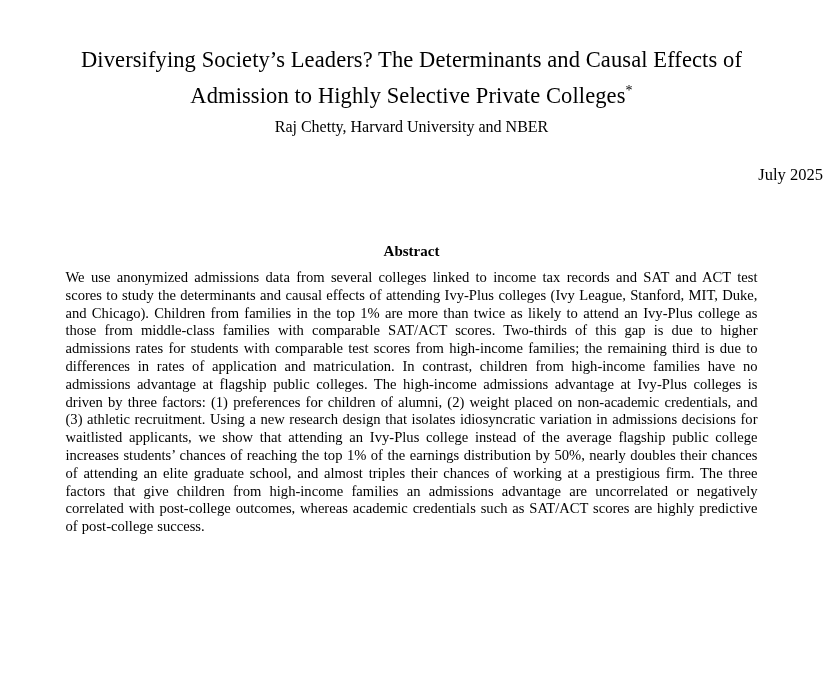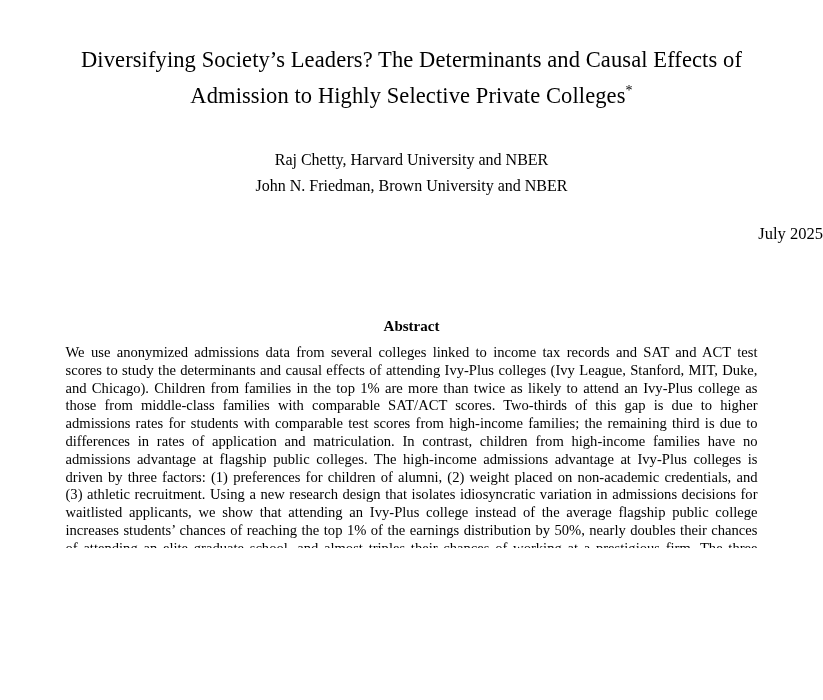--- a/index.html
+++ b/index.html
@@ -25,33 +25,32 @@
     font-weight: 400;
     line-height: 36px;
     letter-spacing: 0.1px;
   }
   .title sup {
     font-size: 14px;
     vertical-align: super;
     line-height: 0;
   }
   .authors {
-    margin-top: 33px;
     text-align: center;
     font-size: 16px;
     line-height: 26px;
   }
   .date {
     margin-top: 24px;
     text-align: right;
     font-size: 16.5px;
     line-height: 22px;
   }
   .abstract {
-    margin: 72px auto 0 auto;
+    margin: 56px auto 0 auto;
     width: 692px;
   }
   .abstract-heading {
     text-align: center;
     font-weight: 700;
     font-size: 15px;
     line-height: 18px;
     margin-bottom: 9px;
   }
   .abstract-text {
@@ -65,21 +64,20 @@
 </style>
 </head>
 <body>
 
 <div class="page">
 
   <h1 class="title"><span>Diversifying Society’s Leaders? The Determinants and Causal Effects of Admission to Highly Selective Private Colleges</span><sup>*</sup></h1>
 
   <div class="authors">
     <div class="author">Raj Chetty, Harvard University and NBER</div>
-    <div class="author">John N. Friedman, Brown University and NBER</div>
   </div>
 
   <div class="date">July 2025</div>
 
   <div class="abstract">
     <div class="abstract-heading">Abstract</div>
     <p class="abstract-text">We use anonymized admissions data from several colleges linked to income tax records and SAT and ACT test scores to study the determinants and causal effects of attending Ivy-Plus colleges (Ivy League, Stanford, MIT, Duke, and Chicago). Children from families in the top 1% are more than twice as likely to attend an Ivy-Plus college as those from middle-class families with comparable SAT/ACT scores. Two-thirds of this gap is due to higher admissions rates for students with comparable test scores from high-income families; the remaining third is due to differences in rates of application and matriculation. In contrast, children from high-income families have no admissions advantage at flagship public colleges. The high-income admissions advantage at Ivy-Plus colleges is driven by three factors: (1) preferences for children of alumni, (2) weight placed on non-academic credentials, and (3) athletic recruitment. Using a new research design that isolates idiosyncratic variation in admissions decisions for waitlisted applicants, we show that attending an Ivy-Plus college instead of the average flagship public college increases students’ chances of reaching the top 1% of the earnings distribution by 50%, nearly doubles their chances of attending an elite graduate school, and almost triples their chances of working at a prestigious firm. The three factors that give children from high-income families an admissions advantage are uncorrelated or negatively correlated with post-college outcomes, whereas academic credentials such as SAT/ACT scores are highly predictive of post-college success.</p>
   </div>
 
 </div>

